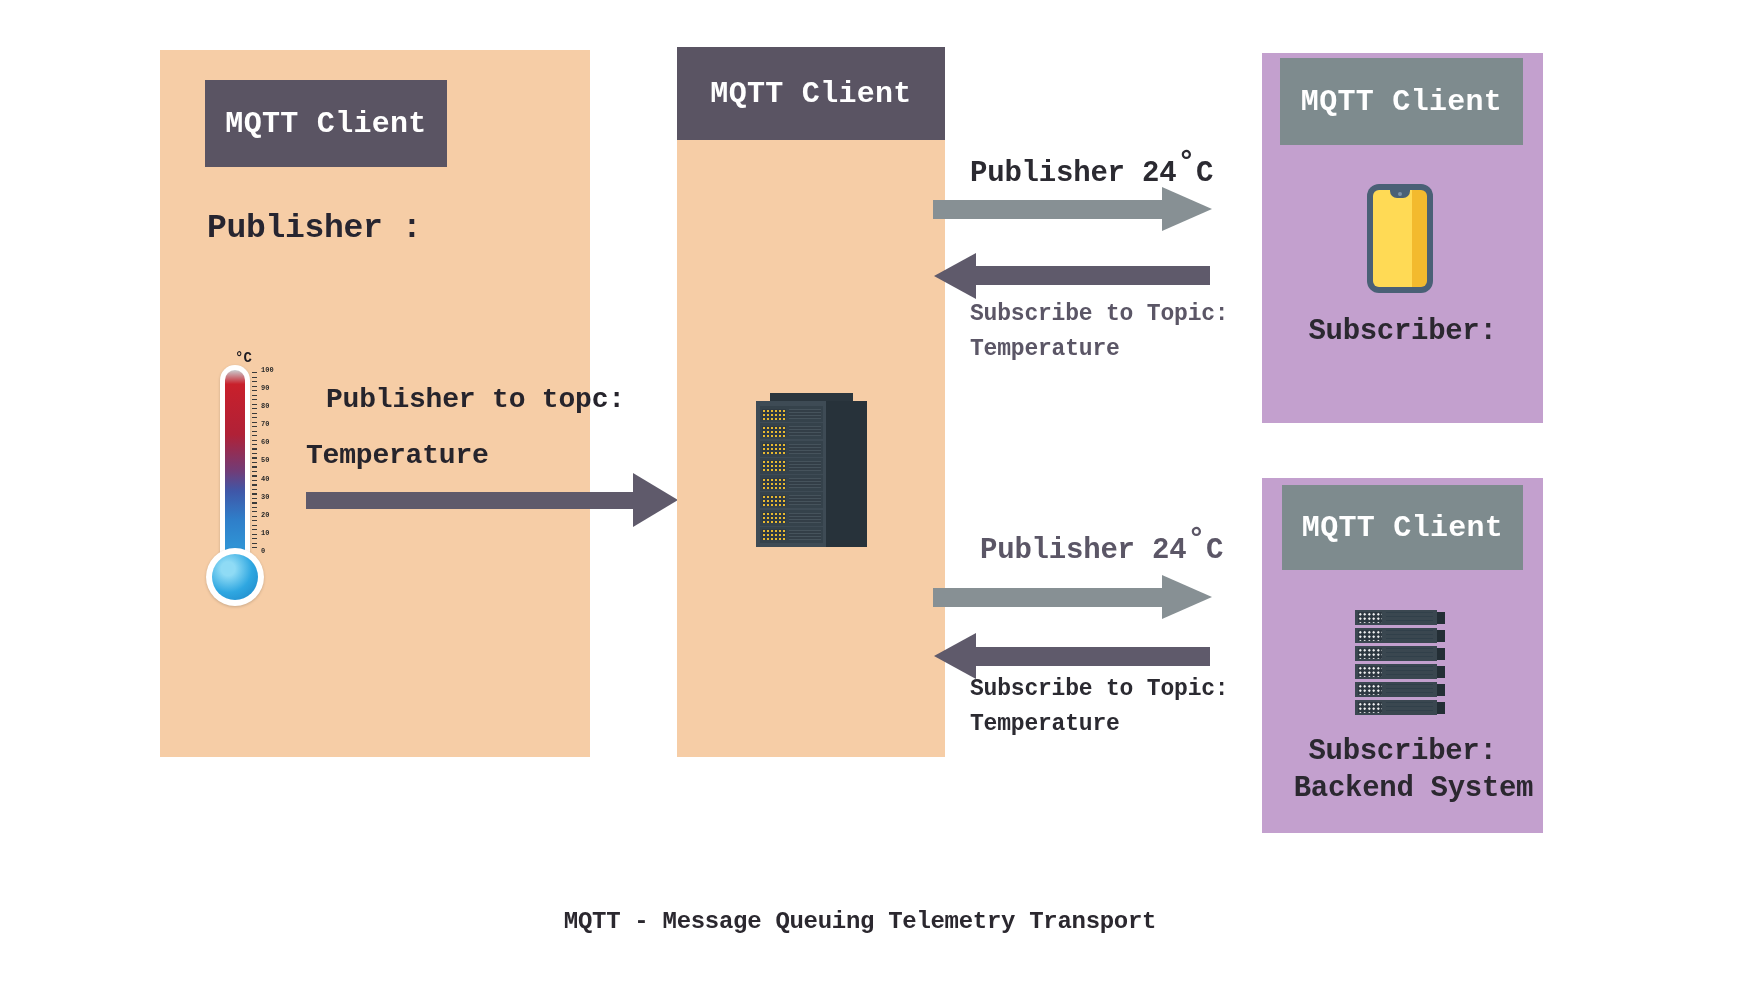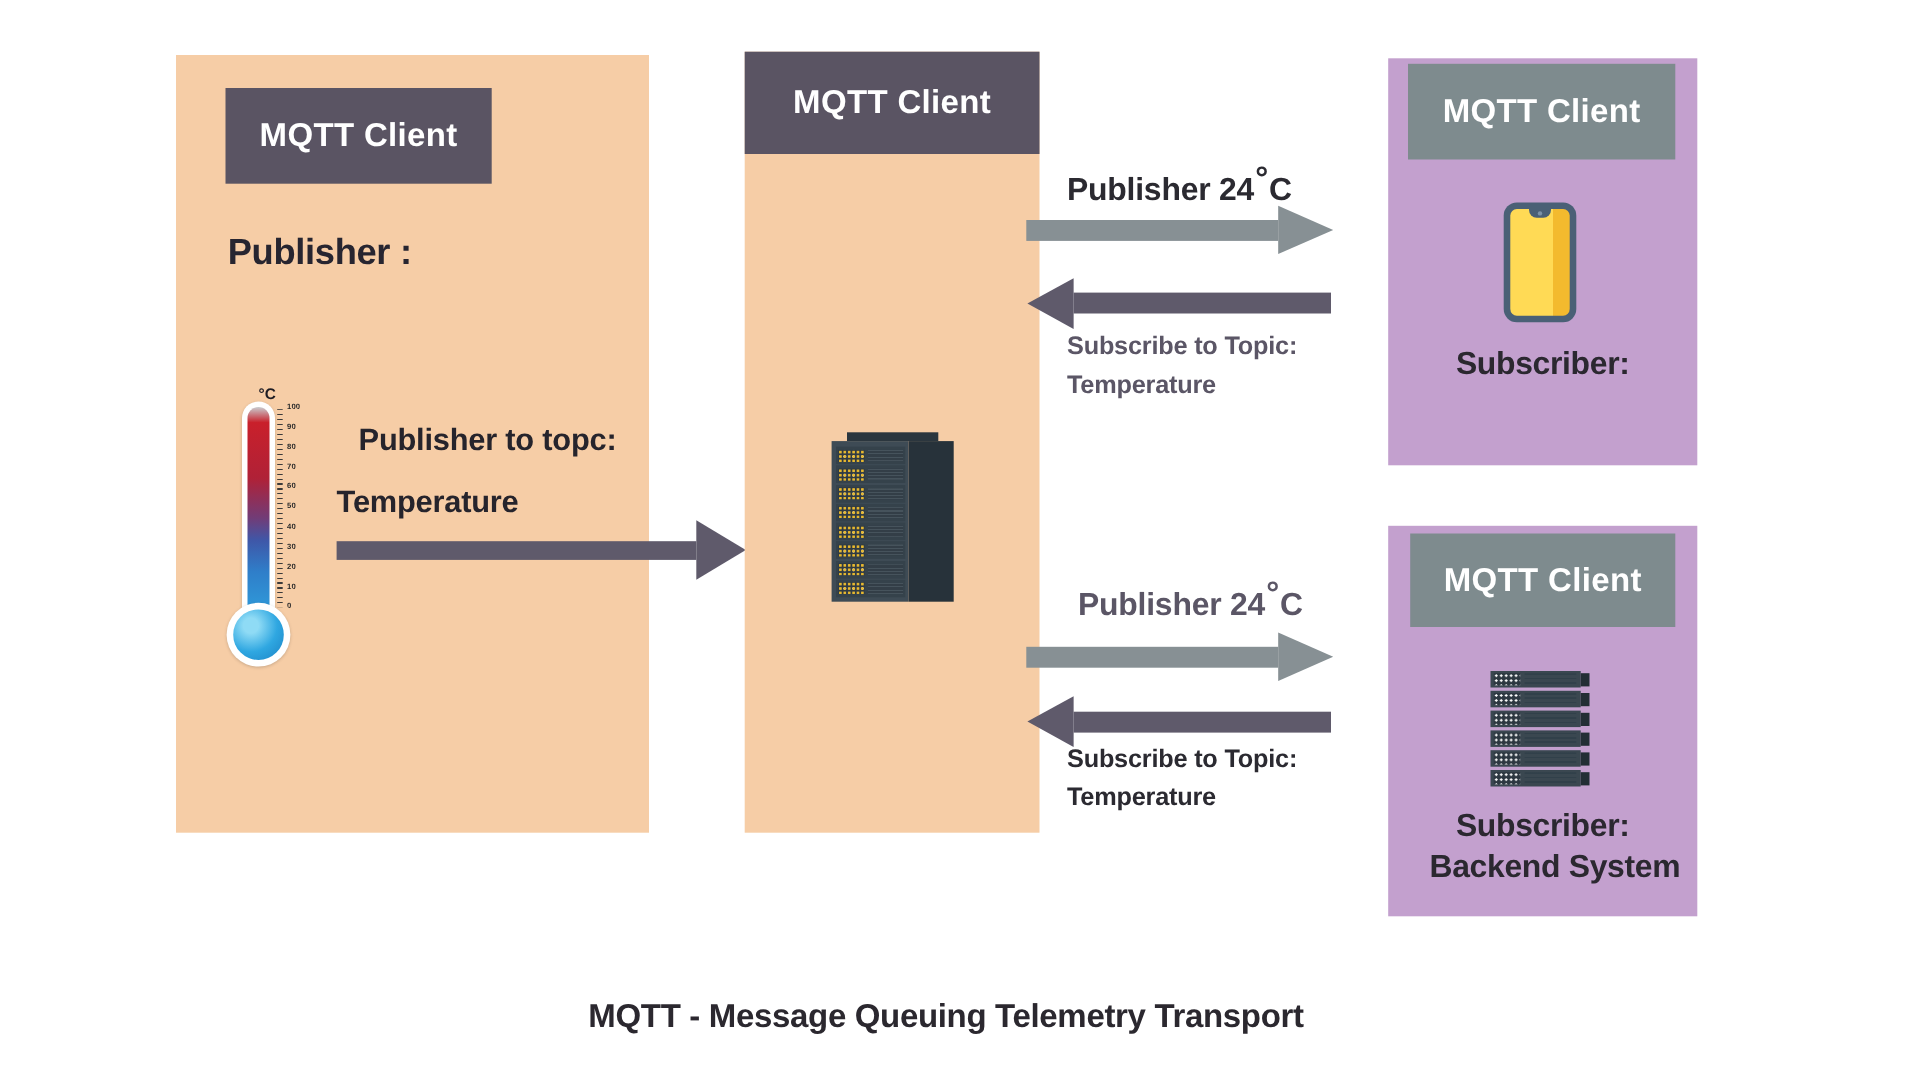--- a/index.html
+++ b/index.html
@@ -1,18 +1,18 @@
 <!DOCTYPE html>
 <html><head>
 <meta charset="utf-8">
 <style>
   html,body{margin:0;padding:0;background:#fff;}
   .canvas{
     position:relative;width:1743px;height:982px;background:#ffffff;
-    font-family:Liberation Sans, sans-serif;overflow:hidden;margin:0 auto;
+    font-family:Liberation Mono, monospace;overflow:hidden;margin:0 auto;
   }
   .panel{position:absolute;}
   .peach{background:#f6cda6;}
   .purple{background:#c3a0ce;}
   .hdr{position:absolute;display:flex;align-items:center;justify-content:center;}
   .hdr.dark{background:#5a5463;}
   .hdr.gray{background:#7e8b8e;}
   .hdr span{color:#ffffff;font-weight:700;font-size:30px;letter-spacing:0.3px;}
   .txt-big{position:absolute;font-size:33px;font-weight:700;color:#272530;letter-spacing:-0.3px;white-space:nowrap;}
   .txt-med{position:absolute;font-size:28px;font-weight:700;color:#26242c;letter-spacing:-0.2px;white-space:nowrap;}
@@ -61,21 +61,21 @@
   .srv-unit .lines{position:absolute;left:31px;top:2px;width:47px;height:11px;
     background:repeating-linear-gradient(to bottom,#31404a 0 1.5px,#3a4750 1.5px 4px);}
   .srv-unit .endcap{position:absolute;right:0;top:2px;width:8px;height:12px;background:#232e35;}
   
   .phone{position:absolute;width:66px;height:109px;background:#4a6076;border-radius:12px;padding:6px;box-sizing:border-box;}
   .phone .screen{position:relative;width:100%;height:100%;border-radius:6px;overflow:hidden;
     background:linear-gradient(to right,#ffda55 0 72%,#f3ba2e 72% 100%);}
   .phone .notch{position:absolute;left:50%;transform:translateX(-50%);top:0;width:20px;height:8px;background:#4a6076;border-radius:0 0 7px 7px;}
   .phone .cam{position:absolute;left:50%;transform:translateX(-50%);top:2px;width:4px;height:4px;border-radius:50%;background:#7c92a8;}
   .footer-caption{position:absolute;left:520px;top:908px;width:680px;text-align:center;
-    font-size:30px;font-weight:700;color:#2b282f;letter-spacing:-0.3px;}
+    font-size:24px;font-weight:700;color:#2b282f;letter-spacing:-0.3px;}
 </style>
 </head>
 <body>
 
 <div class="canvas">
 
   <section class="panel peach" style="left:160px;top:50px;width:430px;height:707px;">
     <div class="hdr dark" style="left:45px;top:30px;width:242px;height:87px;">
       <span>MQTT Client</span>
     </div>

